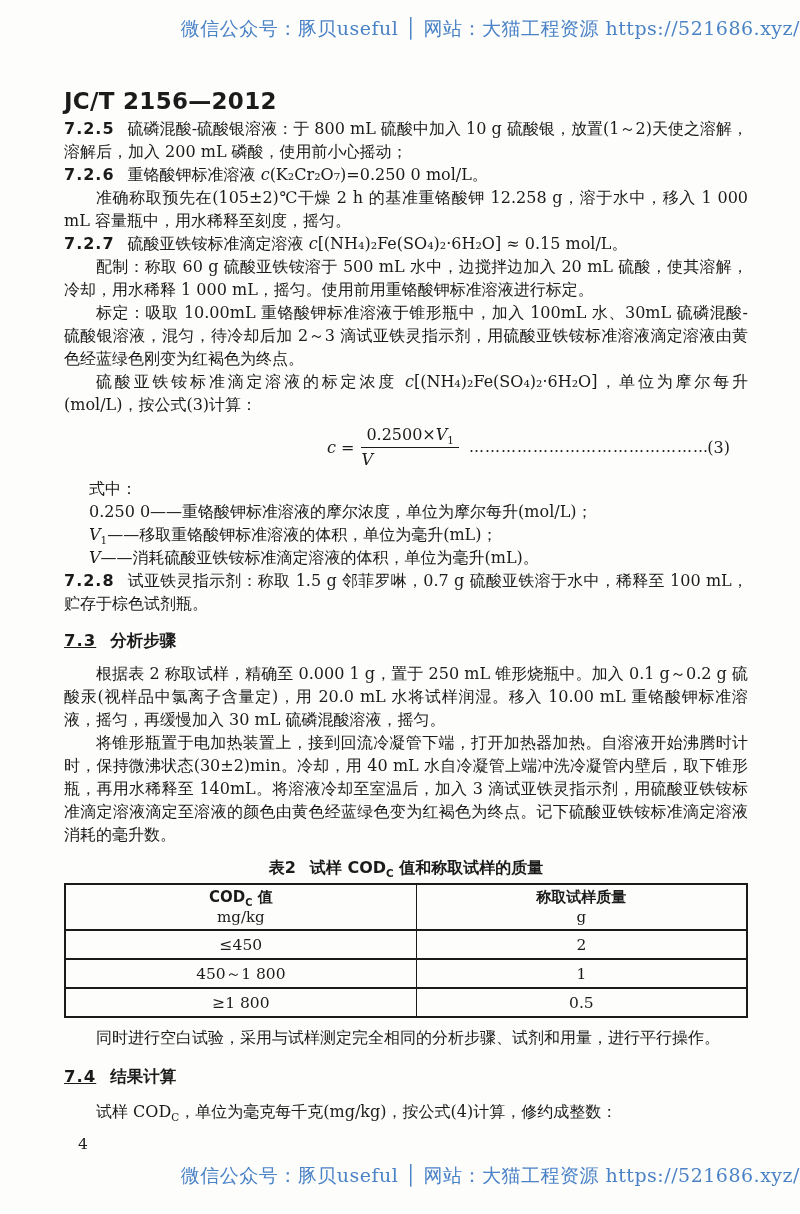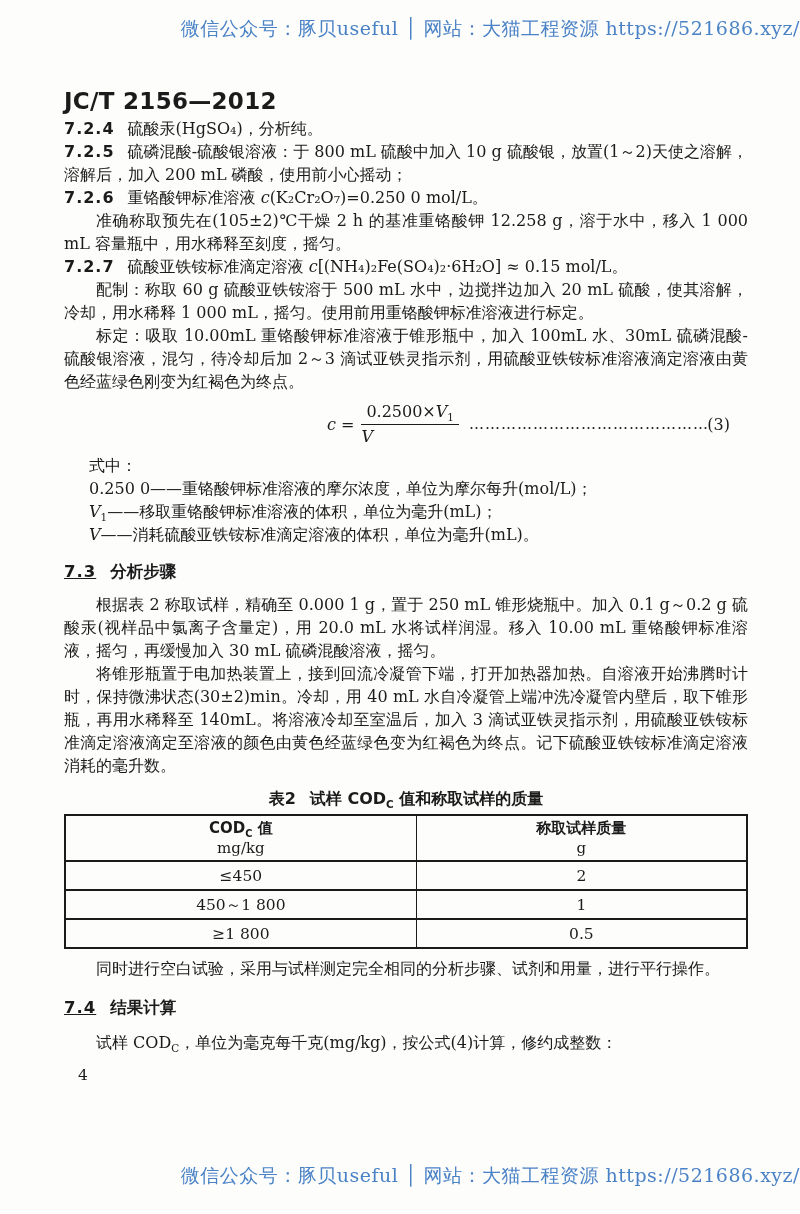--- a/index.html
+++ b/index.html
@@ -118,54 +118,55 @@
 <body>
 
 <div class="page">
 
   <div class="banner top">微信公众号：豚贝useful │ 网站：大猫工程资源 https://521686.xyz/</div>
 
   <div class="doc-code">JC/T 2156—2012</div>
 
   <div class="content">
 
-    <p><span class="clause-num">7.2.4</span><span>硫酸汞(HgSO₄)，分析纯。</span></p>
 
     <p><span class="clause-num">7.2.5</span><span>硫磷混酸-硫酸银溶液：于 800 mL 硫酸中加入 10 g 硫酸银，放置(1～2)天使之溶解，溶解后，加入 200 mL 磷酸，使用前小心摇动；</span></p>
 
     <p><span class="clause-num">7.2.6</span><span>重铬酸钾标准溶液 </span><i class="chem-var">c</i><span>(K₂Cr₂O₇)=0.250 0 mol/L。</span></p>
 
     <p class="indent">准确称取预先在(105±2)℃干燥 2 h 的基准重铬酸钾 12.258 g，溶于水中，移入 1 000 mL 容量瓶中，用水稀释至刻度，摇匀。</p>
 
     <p><span class="clause-num">7.2.7</span><span>硫酸亚铁铵标准滴定溶液 </span><i class="chem-var">c</i><span>[(NH₄)₂Fe(SO₄)₂·6H₂O] ≈ 0.15 mol/L。</span></p>
 
     <p class="indent">配制：称取 60 g 硫酸亚铁铵溶于 500 mL 水中，边搅拌边加入 20 mL 硫酸，使其溶解，冷却，用水稀释 1 000 mL，摇匀。使用前用重铬酸钾标准溶液进行标定。</p>
 
     <p class="indent">标定：吸取 10.00mL 重铬酸钾标准溶液于锥形瓶中，加入 100mL 水、30mL 硫磷混酸-硫酸银溶液，混匀，待冷却后加 2～3 滴试亚铁灵指示剂，用硫酸亚铁铵标准溶液滴定溶液由黄色经蓝绿色刚变为红褐色为终点。</p>
 
+    <p class="indent"><span>硫酸亚铁铵标准滴定溶液的标定浓度 </span><i class="chem-var">c</i><span>[(NH₄)₂Fe(SO₄)₂·6H₂O]，单位为摩尔每升(mol/L)，按公式(3)计算：</span></p>
 
     <div class="formula-row">
       <i class="chem-var">c</i>
       <span class="f-eq">=</span>
       <span class="frac">
         <span class="frac-num"><span>0.2500×</span><i class="chem-var">V</i><sub>1</sub></span>
         <span class="frac-den"><i class="chem-var">V</i></span>
       </span>
       <span class="f-dots">………………………………………………</span>
       <span class="f-label">(3)</span>
     </div>
 
     <p class="where-label">式中：</p>
 
     <p class="def"><span>0.250 0</span><span>——重铬酸钾标准溶液的摩尔浓度，单位为摩尔每升(mol/L)；</span></p>
 
     <p class="def"><i class="chem-var">V</i><sub>1</sub><span>——移取重铬酸钾标准溶液的体积，单位为毫升(mL)；</span></p>
 
     <p class="def"><i class="chem-var">V</i><span>——消耗硫酸亚铁铵标准滴定溶液的体积，单位为毫升(mL)。</span></p>
 
+    <p><span class="clause-num">7.2.8</span><span>试亚铁灵指示剂：称取 1.5 g 邻菲罗啉，0.7 g 硫酸亚铁溶于水中，稀释至 100 mL，贮存于棕色试剂瓶。</span></p>
 
     <p class="heading h73"><span class="h-num">7.3</span><span>分析步骤</span></p>
 
     <p class="indent">根据表 2 称取试样，精确至 0.000 1 g，置于 250 mL 锥形烧瓶中。加入 0.1 g～0.2 g 硫酸汞(视样品中氯离子含量定)，用 20.0 mL 水将试样润湿。移入 10.00 mL 重铬酸钾标准溶液，摇匀，再缓慢加入 30 mL 硫磷混酸溶液，摇匀。</p>
 
     <p class="indent">将锥形瓶置于电加热装置上，接到回流冷凝管下端，打开加热器加热。自溶液开始沸腾时计时，保持微沸状态(30±2)min。冷却，用 40 mL 水自冷凝管上端冲洗冷凝管内壁后，取下锥形瓶，再用水稀释至 140mL。将溶液冷却至室温后，加入 3 滴试亚铁灵指示剂，用硫酸亚铁铵标准滴定溶液滴定至溶液的颜色由黄色经蓝绿色变为红褐色为终点。记下硫酸亚铁铵标准滴定溶液消耗的毫升数。</p>
 
     <p class="table-caption"><span class="cap-label">表2</span><span>试样 COD</span><sub>C</sub><span> 值和称取试样的质量</span></p>
 
     <table class="t2">

